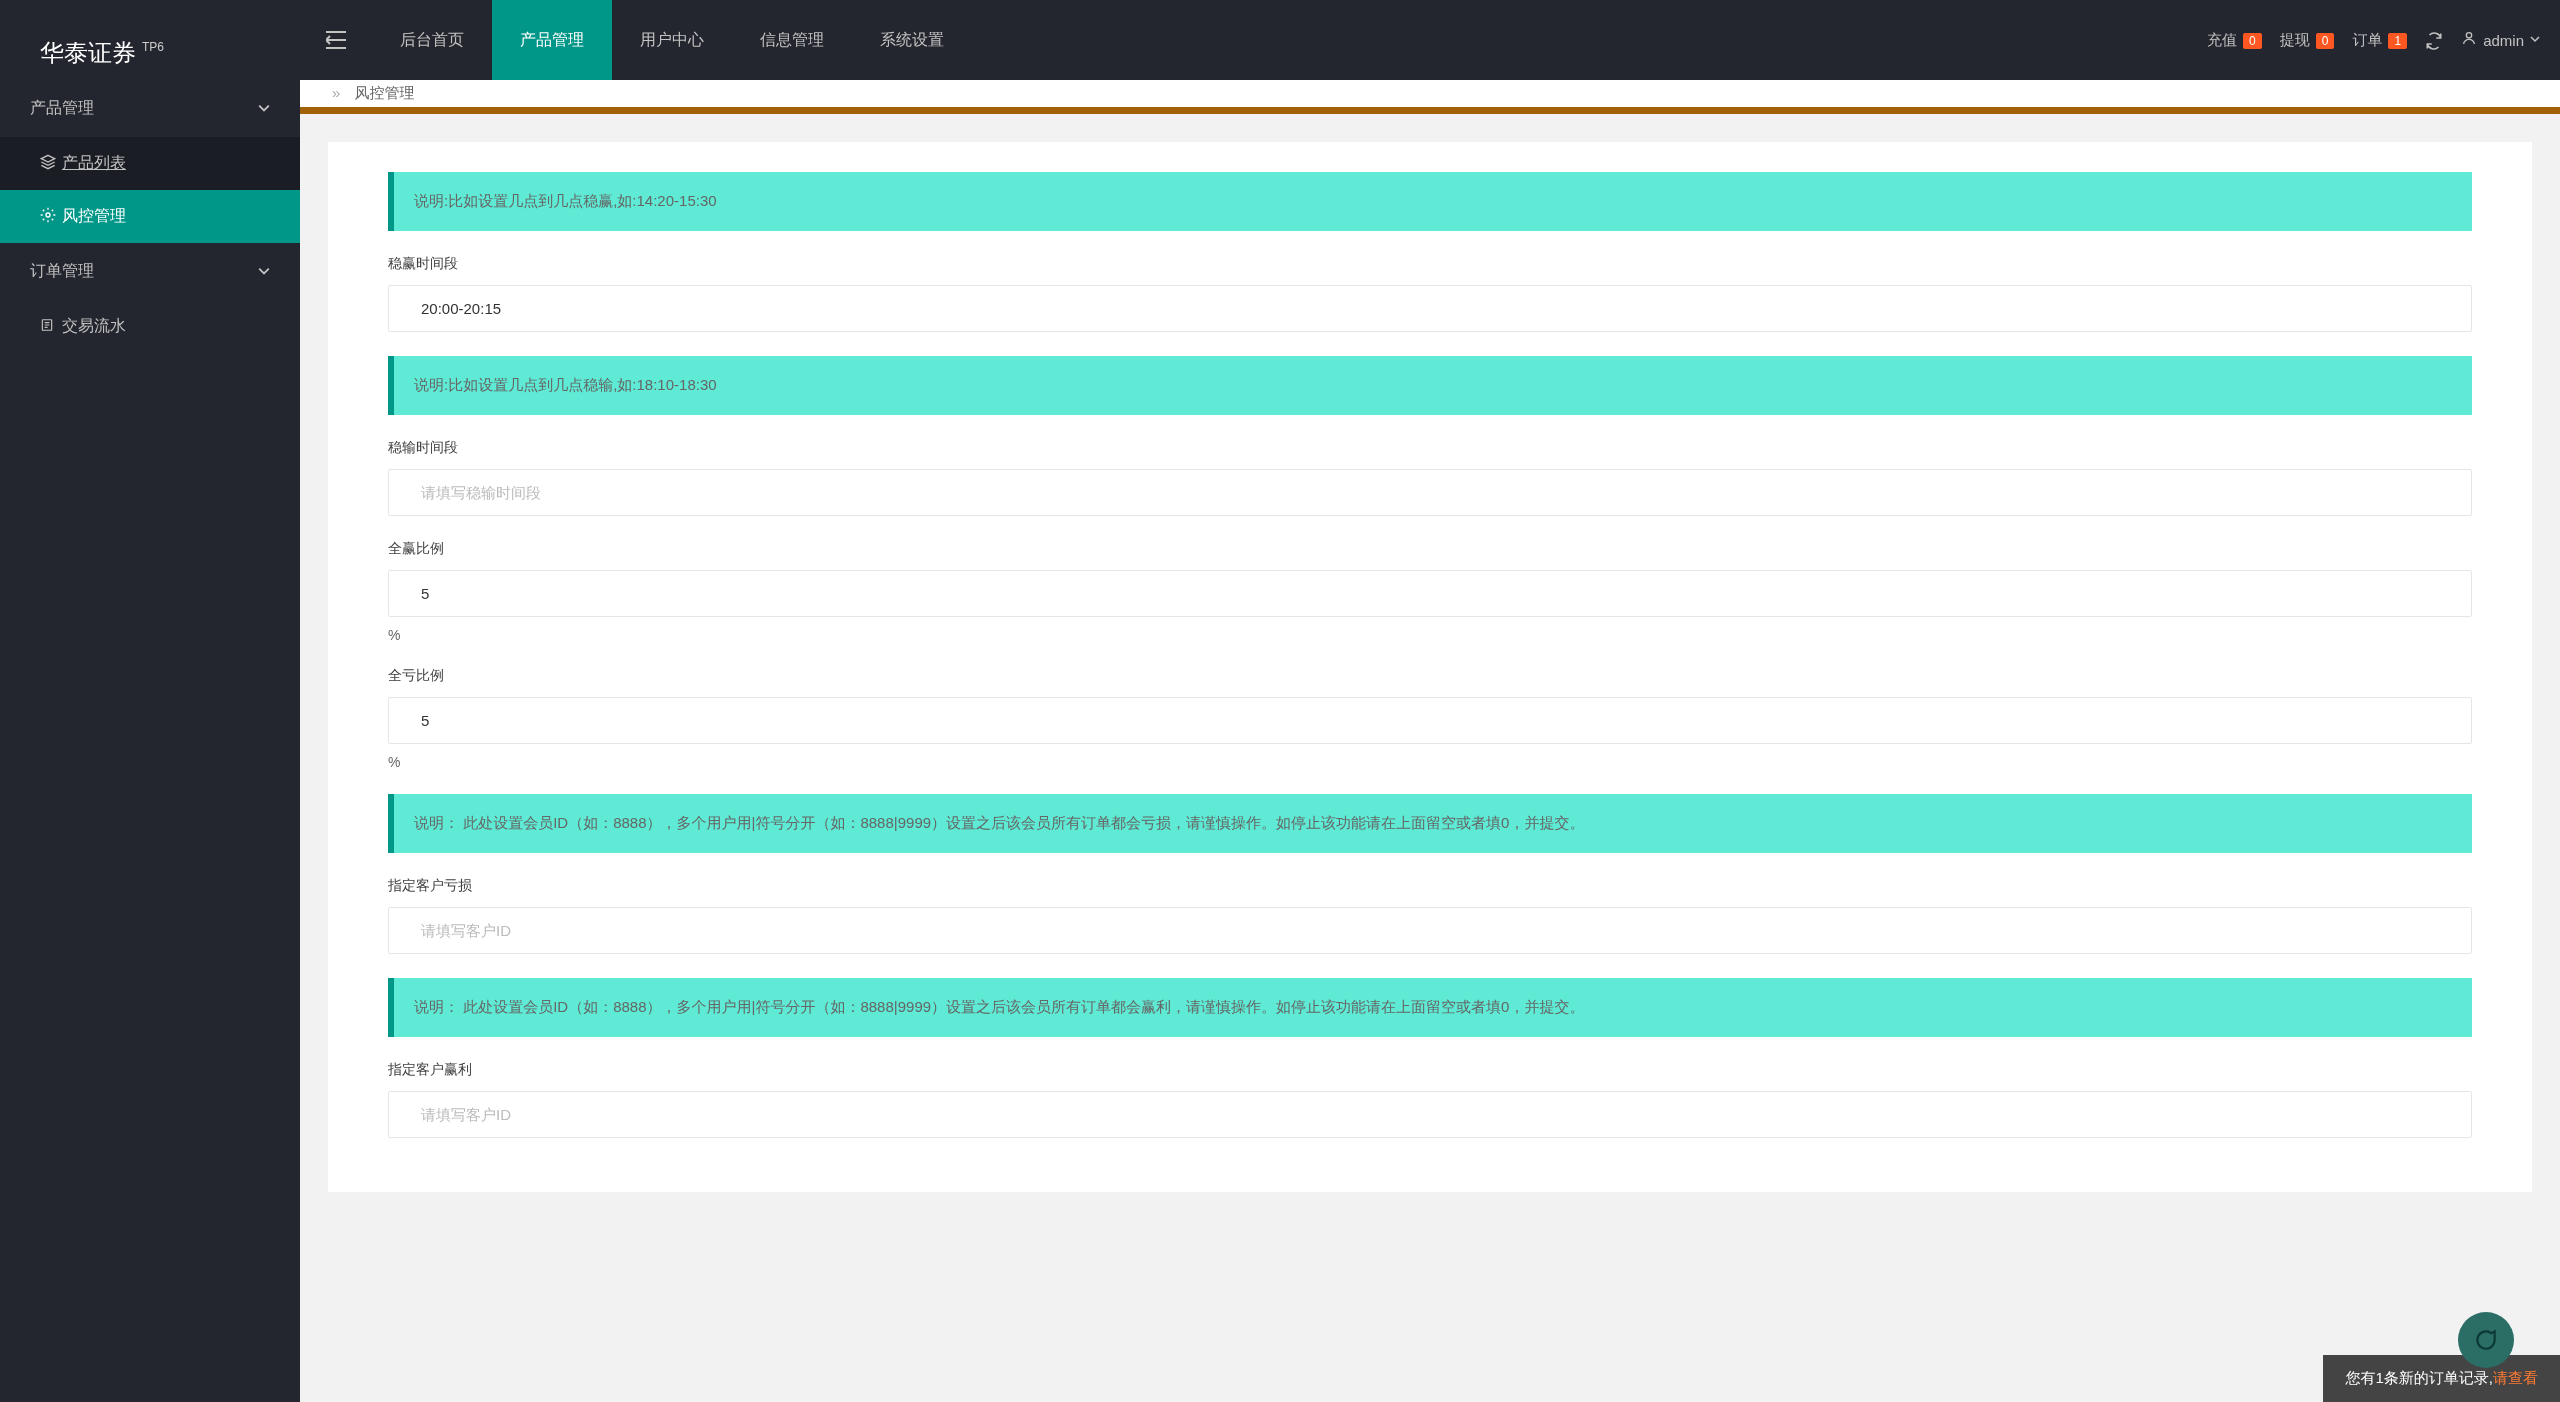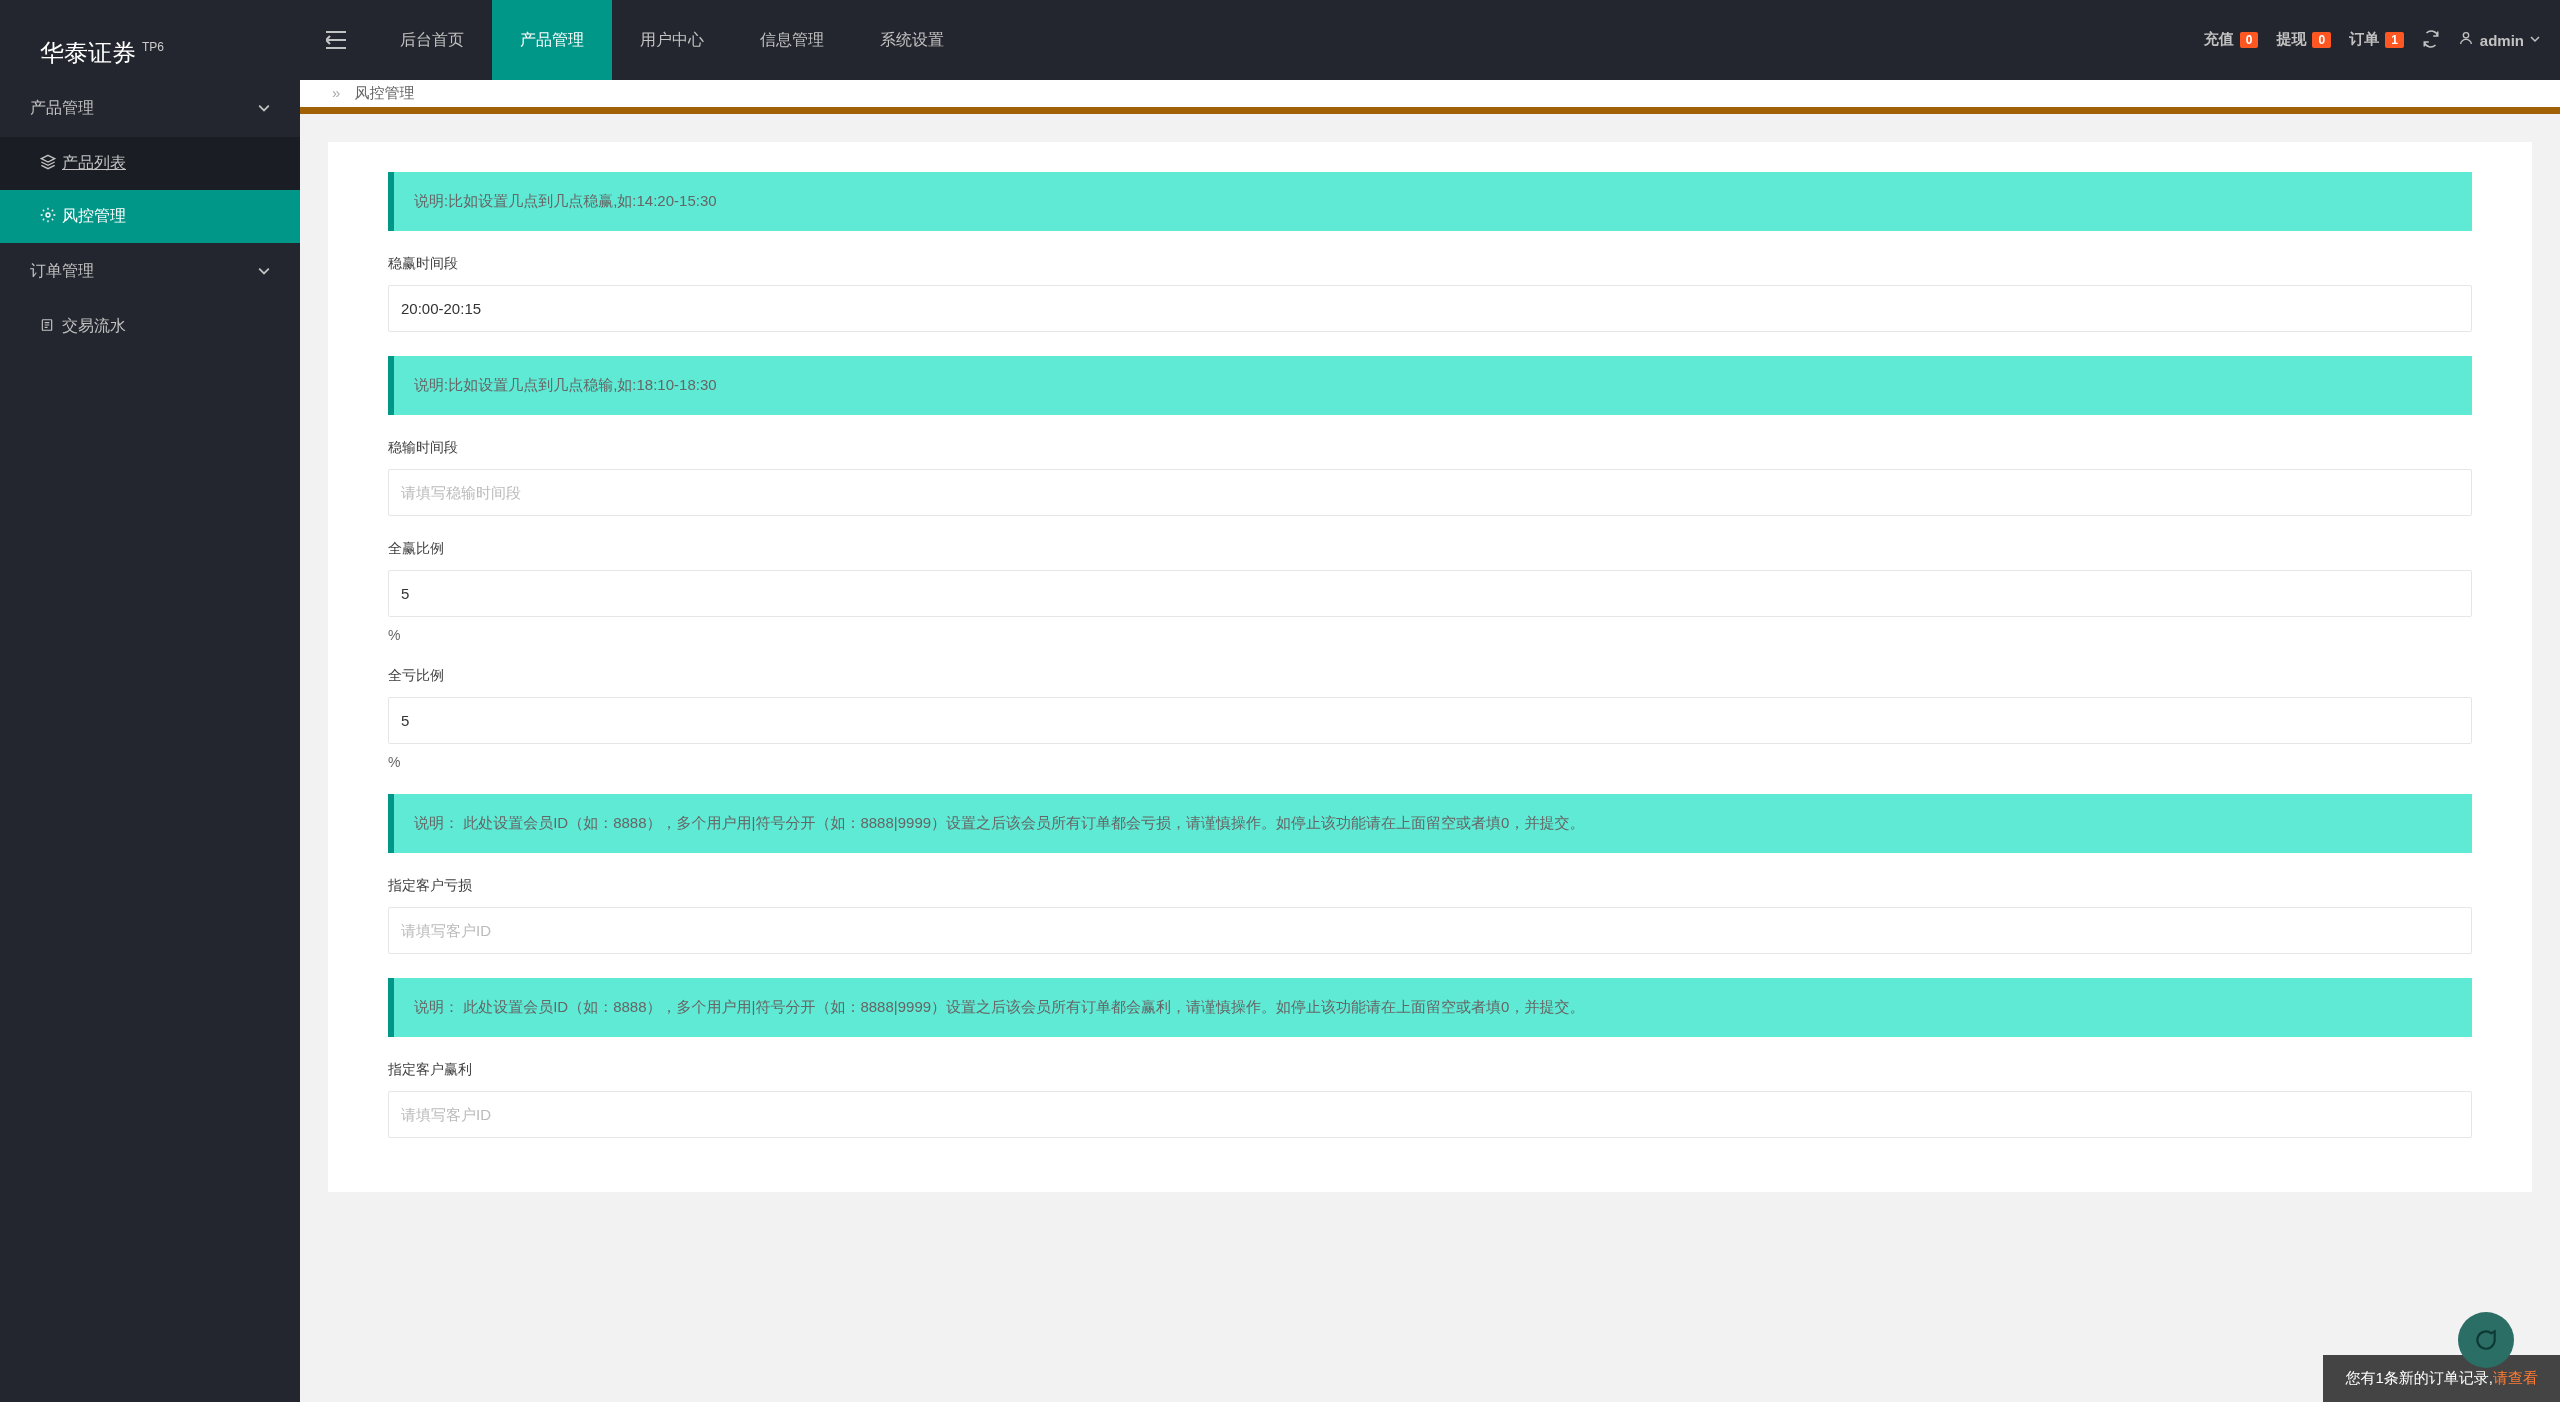--- a/index.html
+++ b/index.html
@@ -46,26 +46,25 @@
   display: flex;
   align-items: center;
   font-size: 16px;
   cursor: pointer;
   color: #c2c2c2;
 }
 .top-nav-item.active { background: #009688; color: #fff; }
 .header-right {
   margin-left: auto;
   display: flex;
-  align-items: flex-start;
+  align-items: flex-end;
   padding-right: 20px;
   gap: 18px;
   color: #c2c2c2;
   font-size: 15px;
-  font-weight: bold;
 }
 .hr-item { display: flex; align-items: center; cursor: pointer; }
 .badge {
   background: #ff5722;
   color: #fff;
   font-size: 12px;
   padding: 1px 6px;
   border-radius: 2px;
   margin-left: 6px;
   min-width: 18px;
@@ -134,21 +133,21 @@
   padding: 20px 20px;
   color: #666;
   font-size: 15px;
   margin-bottom: 24px;
 }
 .field { margin-bottom: 24px; }
 .label { color: #404040; font-size: 14px; margin-bottom: 12px; display: block; }
 .input {
   width: 100%;
   border: 1px solid #e6e6e6;
-  padding: 14px 12px;
+  padding: 14px 32px;
   font-size: 15px;
   border-radius: 2px;
   color: #333;
   background: #fff;
 }
 .input::placeholder { color: #bbb; }
 .suffix { color: #666; margin-top: 10px; font-size: 14px; }
 
 
 .notif {

